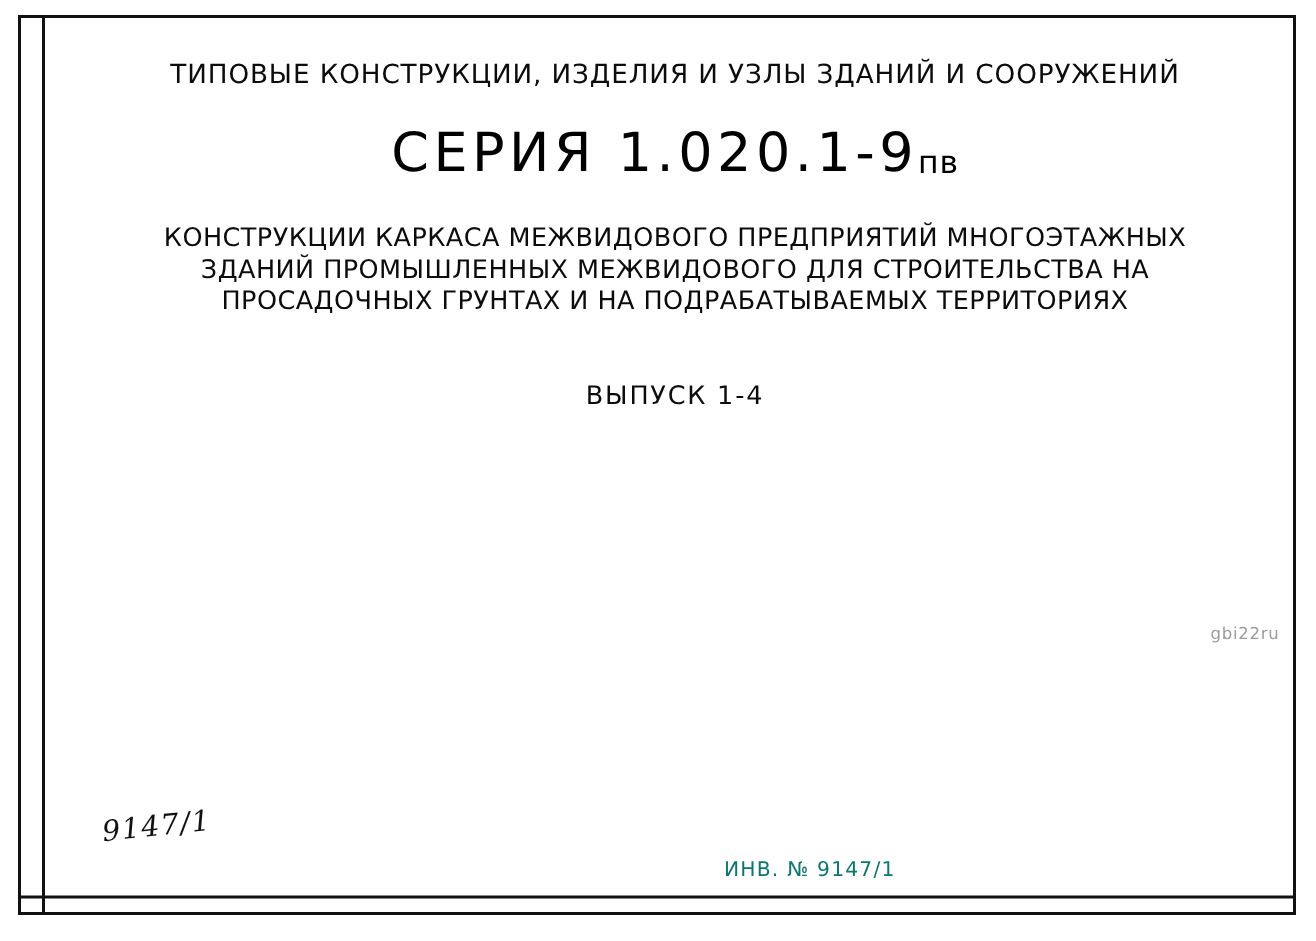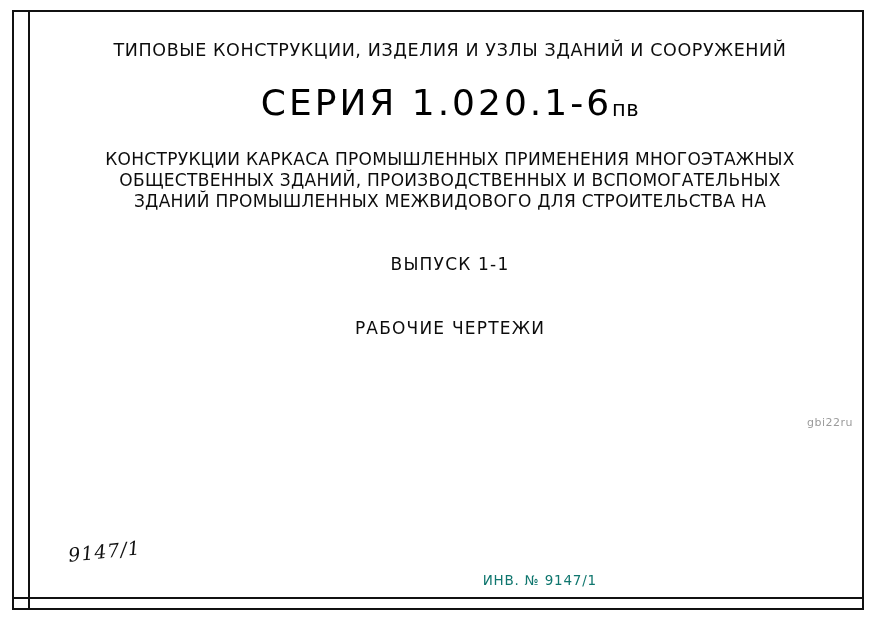--- a/index.html
+++ b/index.html
@@ -154,33 +154,32 @@
 
   <div class="frame-outer"></div>
   <div class="frame-inner-left"></div>
   <div class="frame-inner-bottom"></div>
 
   <div class="content">
 
     <div class="line-top">ТИПОВЫЕ КОНСТРУКЦИИ, ИЗДЕЛИЯ И УЗЛЫ ЗДАНИЙ И СООРУЖЕНИЙ</div>
 
     <div class="series">
-      <span>СЕРИЯ 1.020.1-6</span><span class="suffix">пв</span>
+      <span>СЕРИЯ 1.020.1-9</span><span class="suffix">пв</span>
     </div>
 
     <div class="desc">
-      <div>КОНСТРУКЦИИ КАРКАСА ПРОМЫШЛЕННЫХ ПРИМЕНЕНИЯ МНОГОЭТАЖНЫХ</div>
-      <div>ОБЩЕСТВЕННЫХ ЗДАНИЙ, ПРОИЗВОДСТВЕННЫХ И ВСПОМОГАТЕЛЬНЫХ</div>
+      <div>КОНСТРУКЦИИ КАРКАСА МЕЖВИДОВОГО ПРЕДПРИЯТИЙ МНОГОЭТАЖНЫХ</div>
       <div>ЗДАНИЙ ПРОМЫШЛЕННЫХ МЕЖВИДОВОГО ДЛЯ СТРОИТЕЛЬСТВА НА</div>
+      <div>ПРОСАДОЧНЫХ ГРУНТАХ И НА ПОДРАБАТЫВАЕМЫХ ТЕРРИТОРИЯХ</div>
     </div>
 
-    <div class="issue">ВЫПУСК 1-1</div>
+    <div class="issue">ВЫПУСК 1-4</div>
 
 
-    <div class="doctype">РАБОЧИЕ ЧЕРТЕЖИ</div>
 
   </div>
 
   <div class="watermark">gbi22ru</div>
 
   <div class="handwritten">9147/1</div>
 
   <div class="inv-number">ИНВ. № 9147/1</div>
 
 </div>

